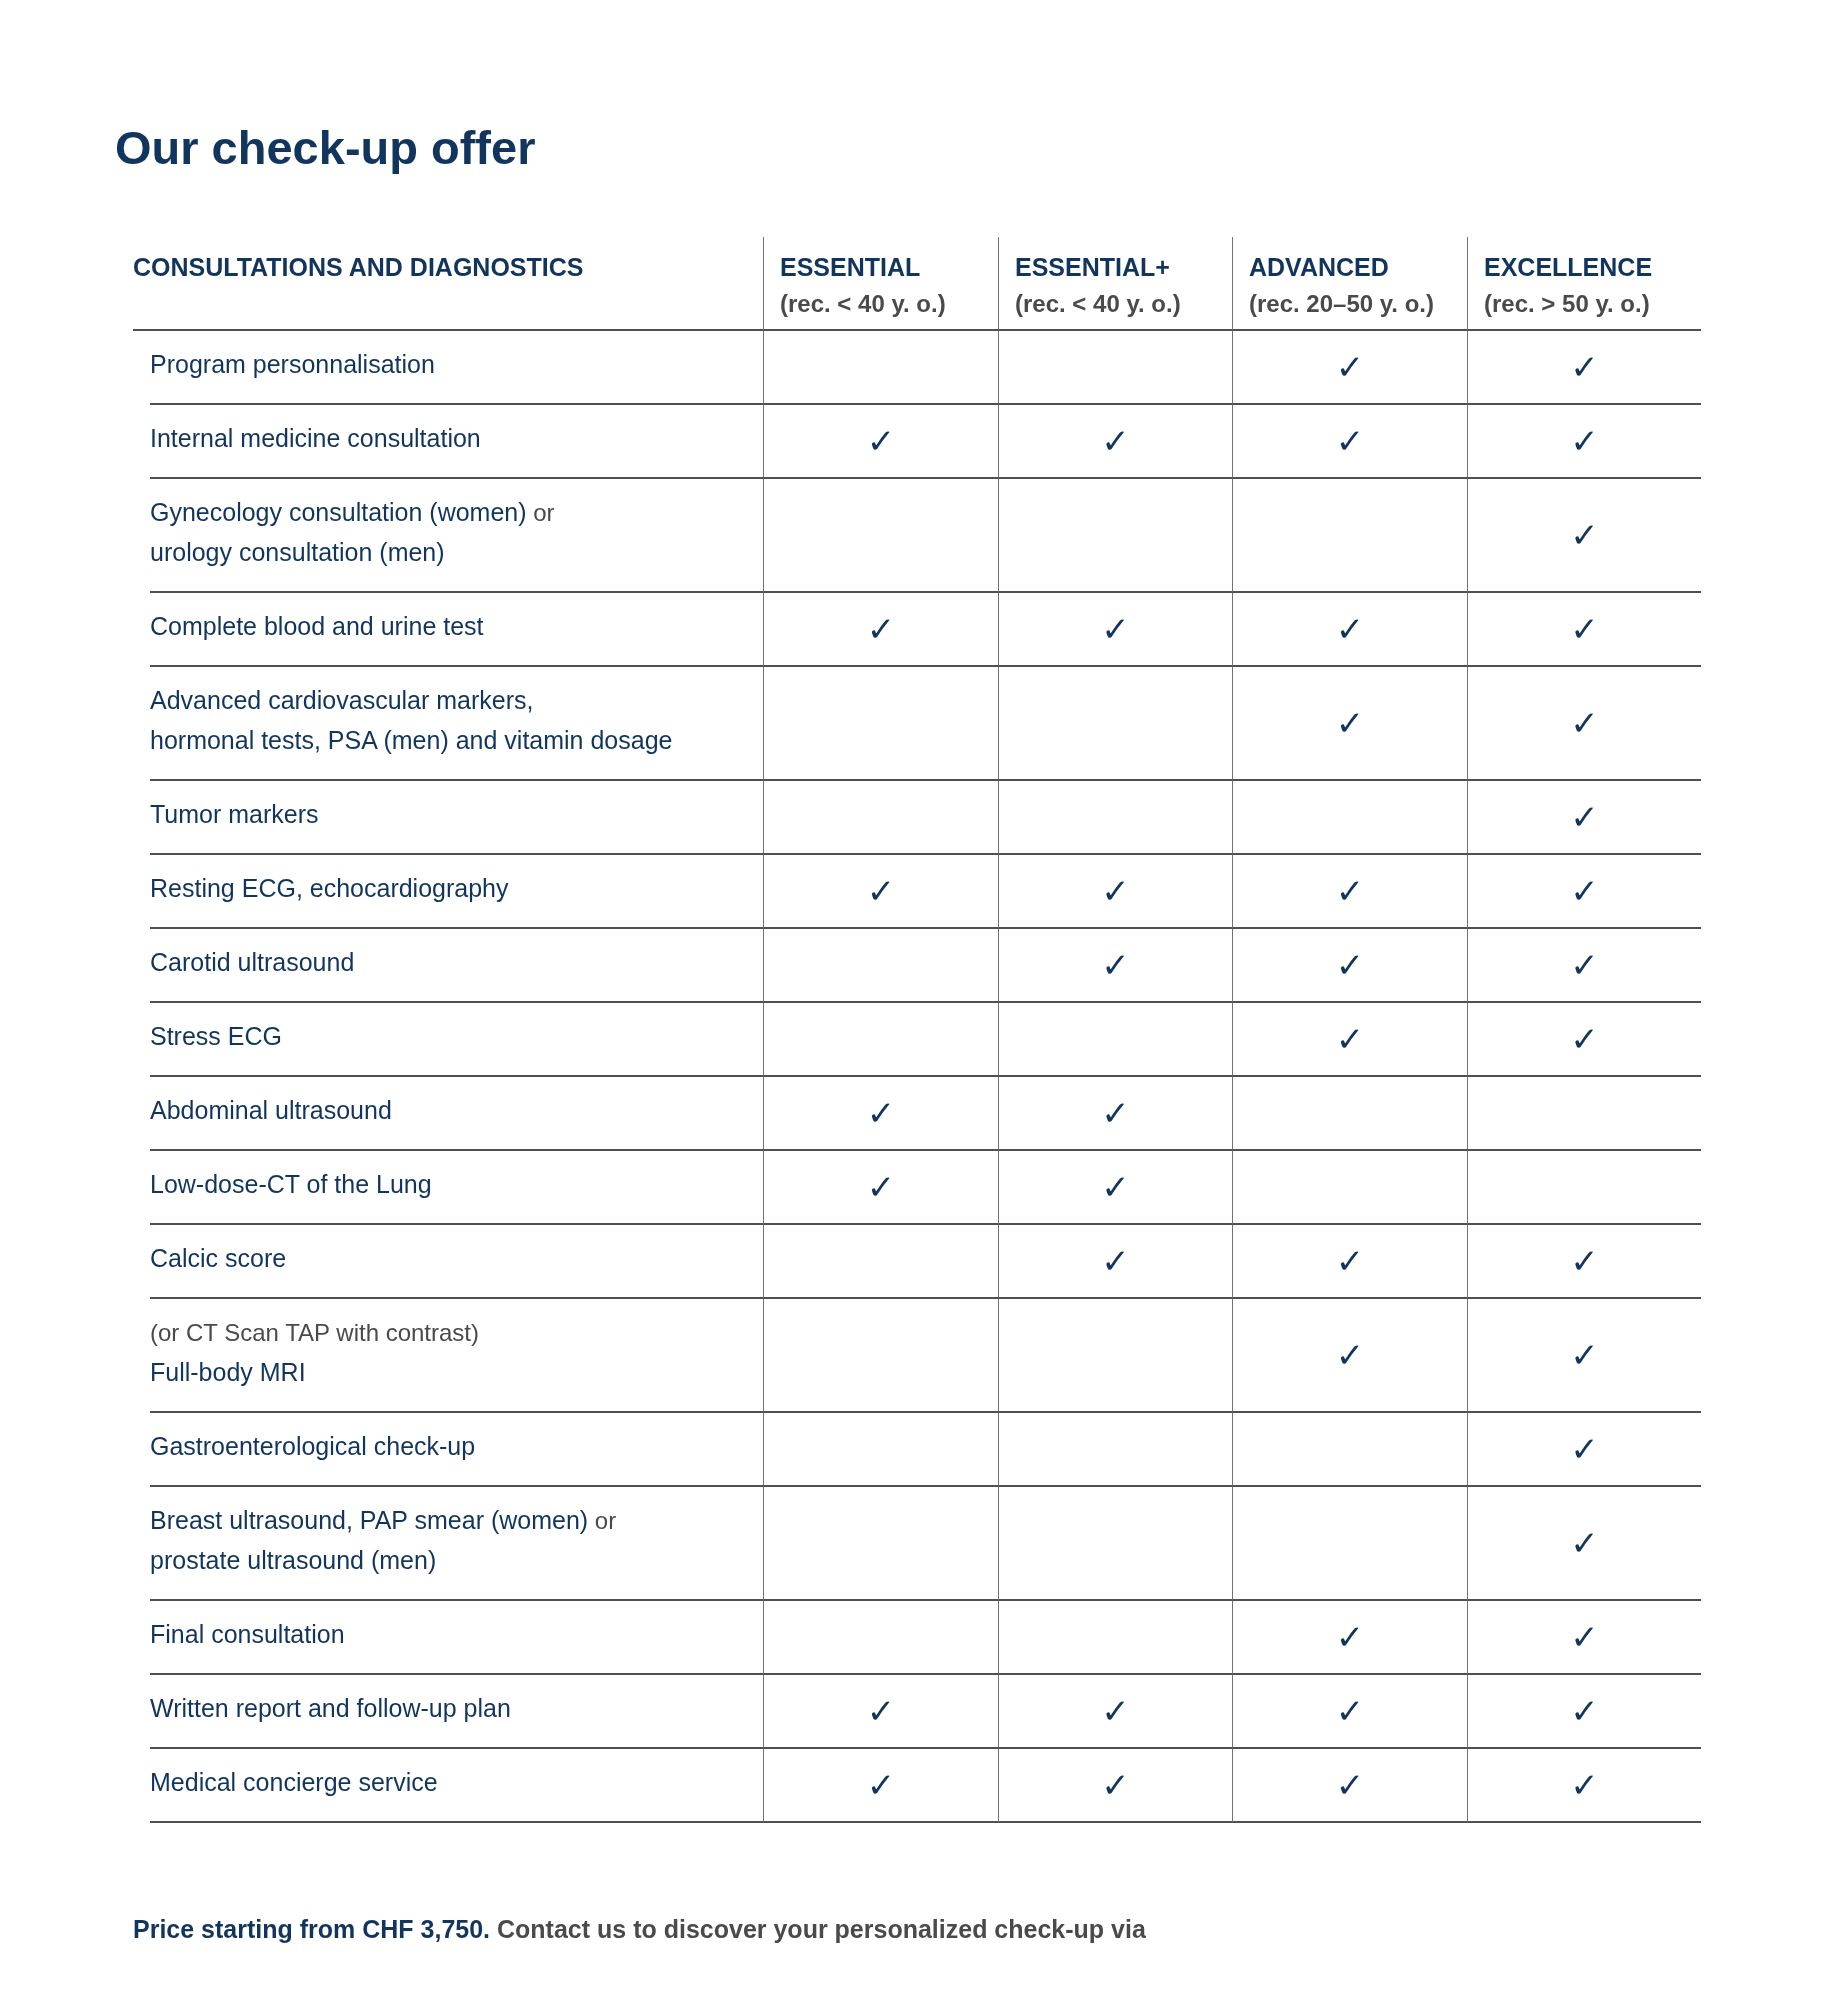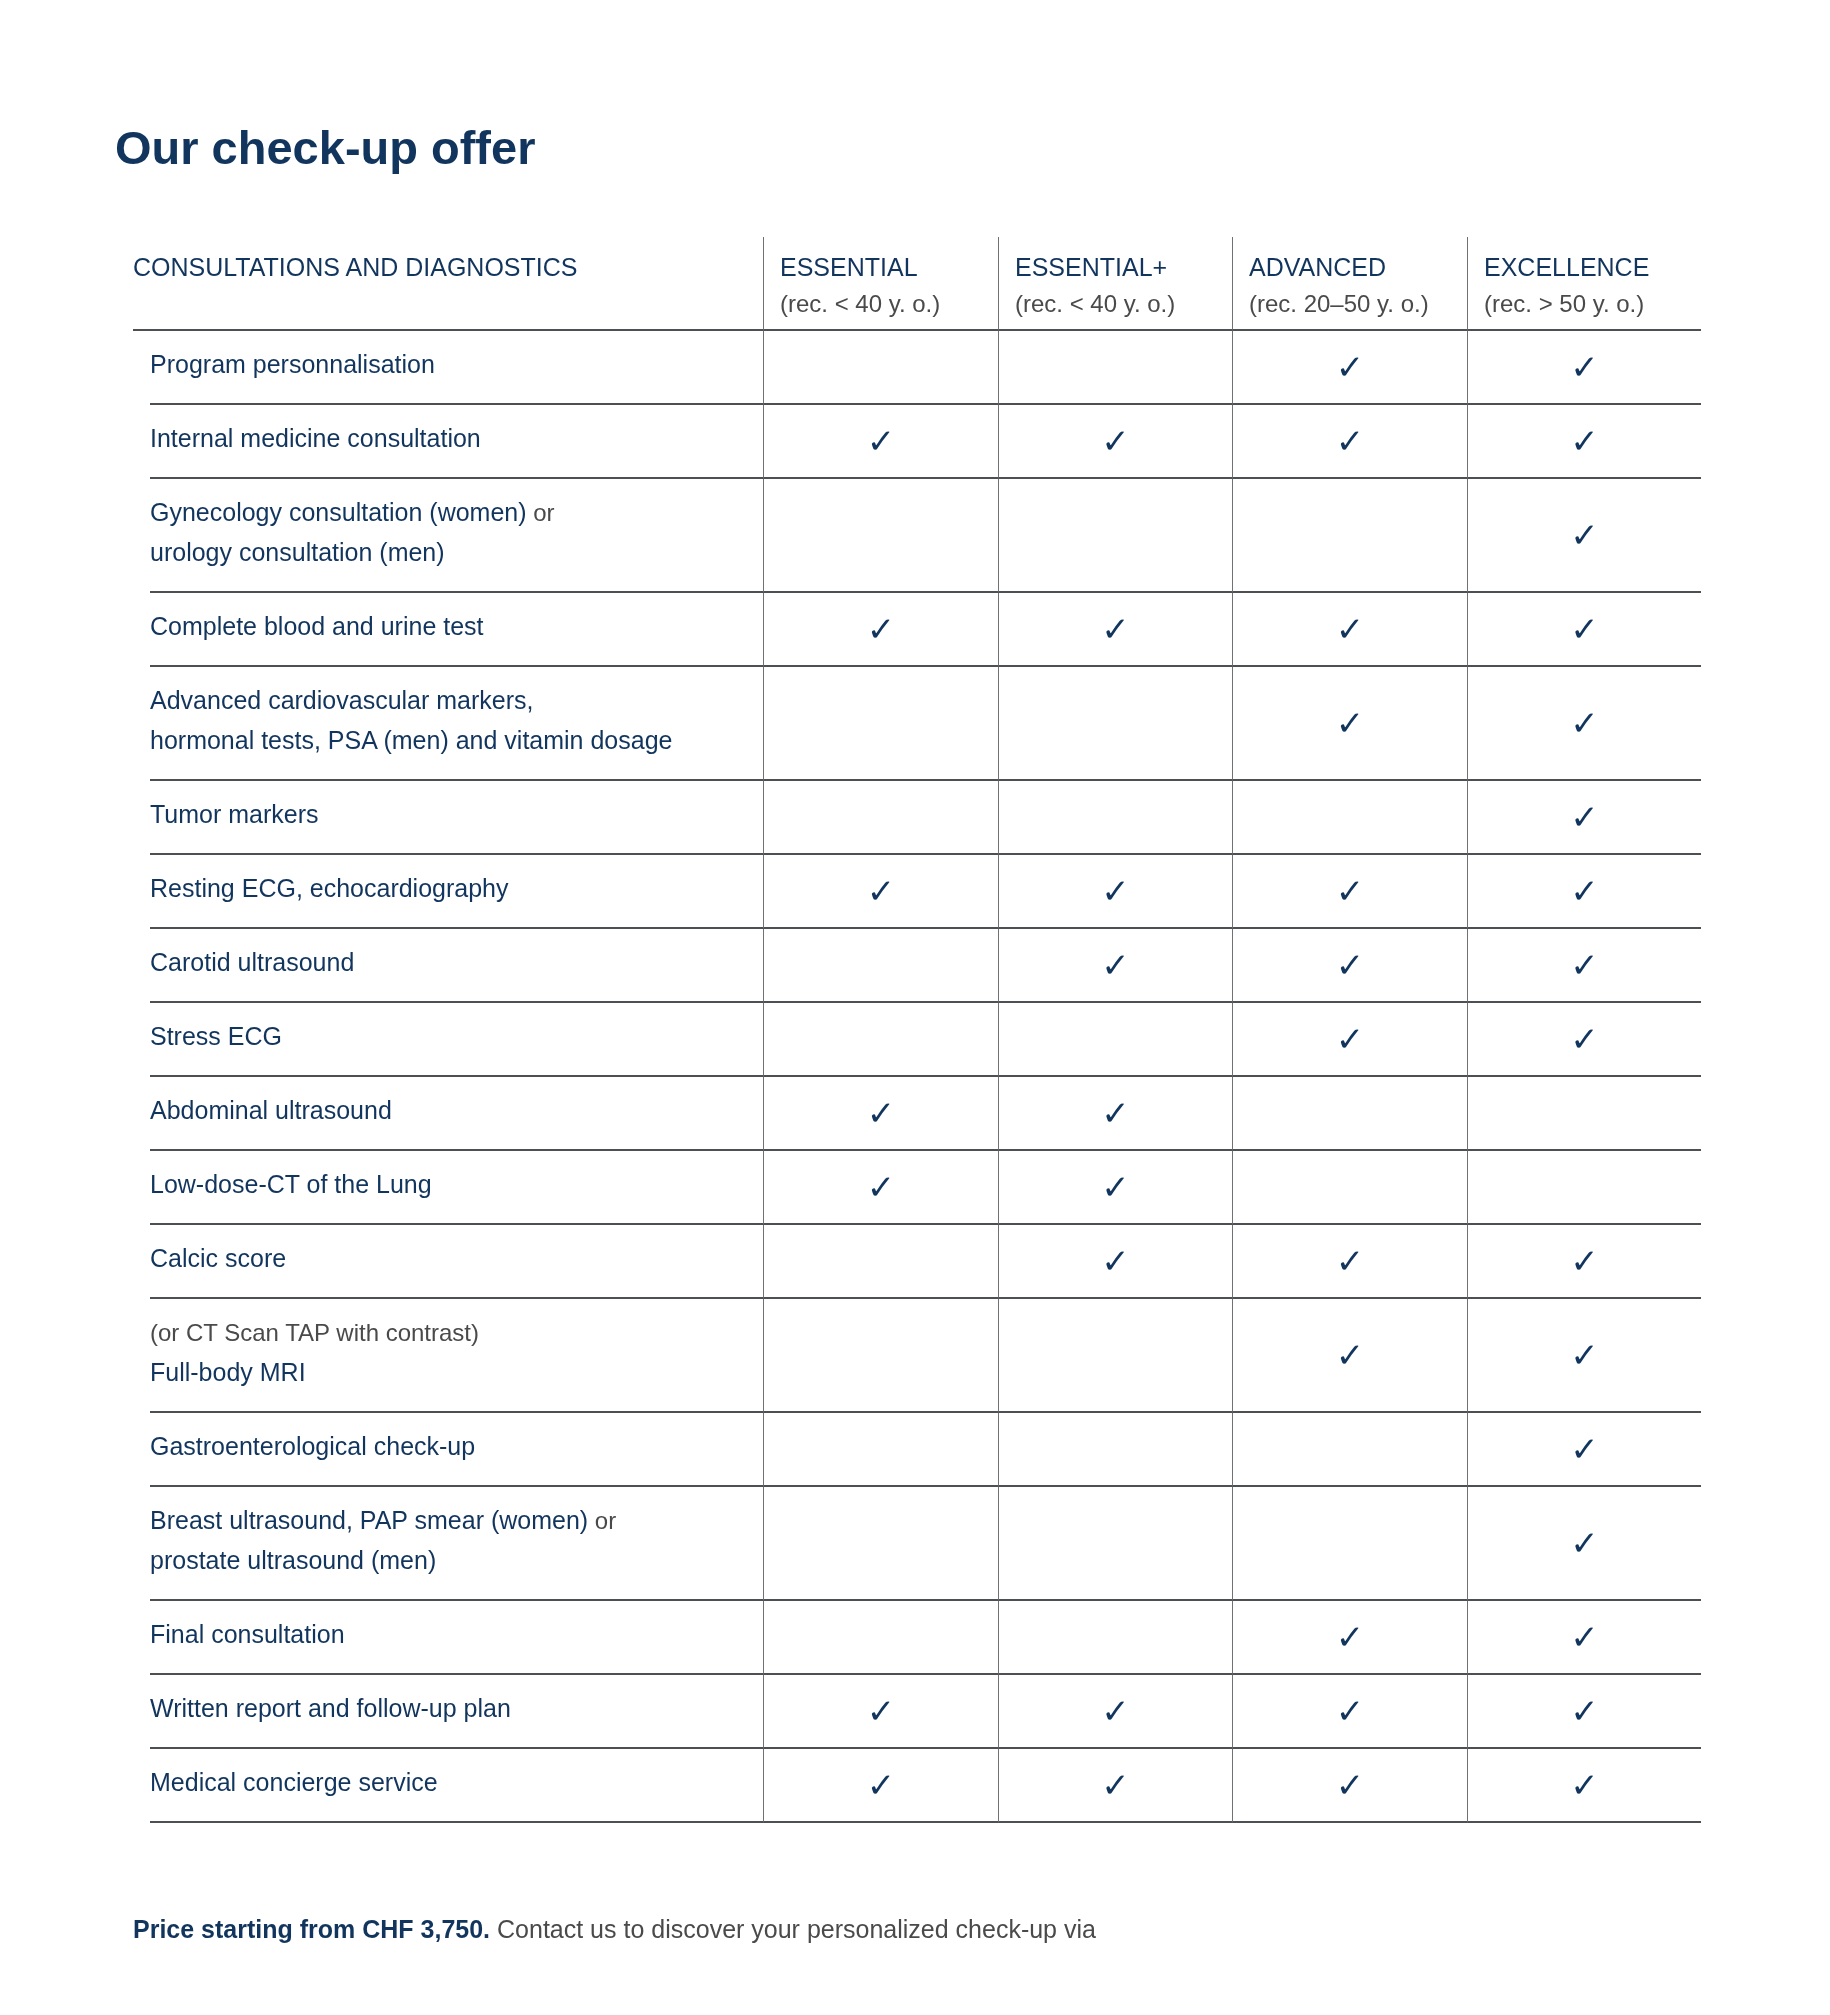--- a/index.html
+++ b/index.html
@@ -29,20 +29,21 @@
     display: grid;
     grid-template-columns: 630px 235px 234px 235px 234px;
     width: 1567px;
     margin: 62px 0 0 133px;
   }
   .cell { box-sizing: border-box; }
   .th {
     height: 94px;
     border-bottom: 2.2px solid var(--rule);
     padding-top: 10.3px;
+    font-weight: bold;
   }
   .th-label {
     font-size: 25px;
     color: var(--navy);
     line-height: 40px;
   }
   .th-plan {
     border-left: 1.5px solid var(--grid-line);
     padding-left: 16px;
   }
@@ -79,21 +80,21 @@
     color: var(--navy);
     font-size: 34px;
     line-height: 34px;
   }
   .footer {
     margin: 87px 133px 0 133px;
     font-size: 25px;
     line-height: 38px;
   }
   .bold-navy { color: var(--navy); font-weight: 700; }
-  .gray { color: var(--gray-text); }
+  .gray { color: var(--gray-text); font-weight: bold; }
 </style>
 </head>
 <body>
 
 <div class="page">
 
   <h1 class="title">Our check-up offer</h1>
 
   <div class="offer-table">
     <div class="cell th th-label">CONSULTATIONS AND DIAGNOSTICS</div>

